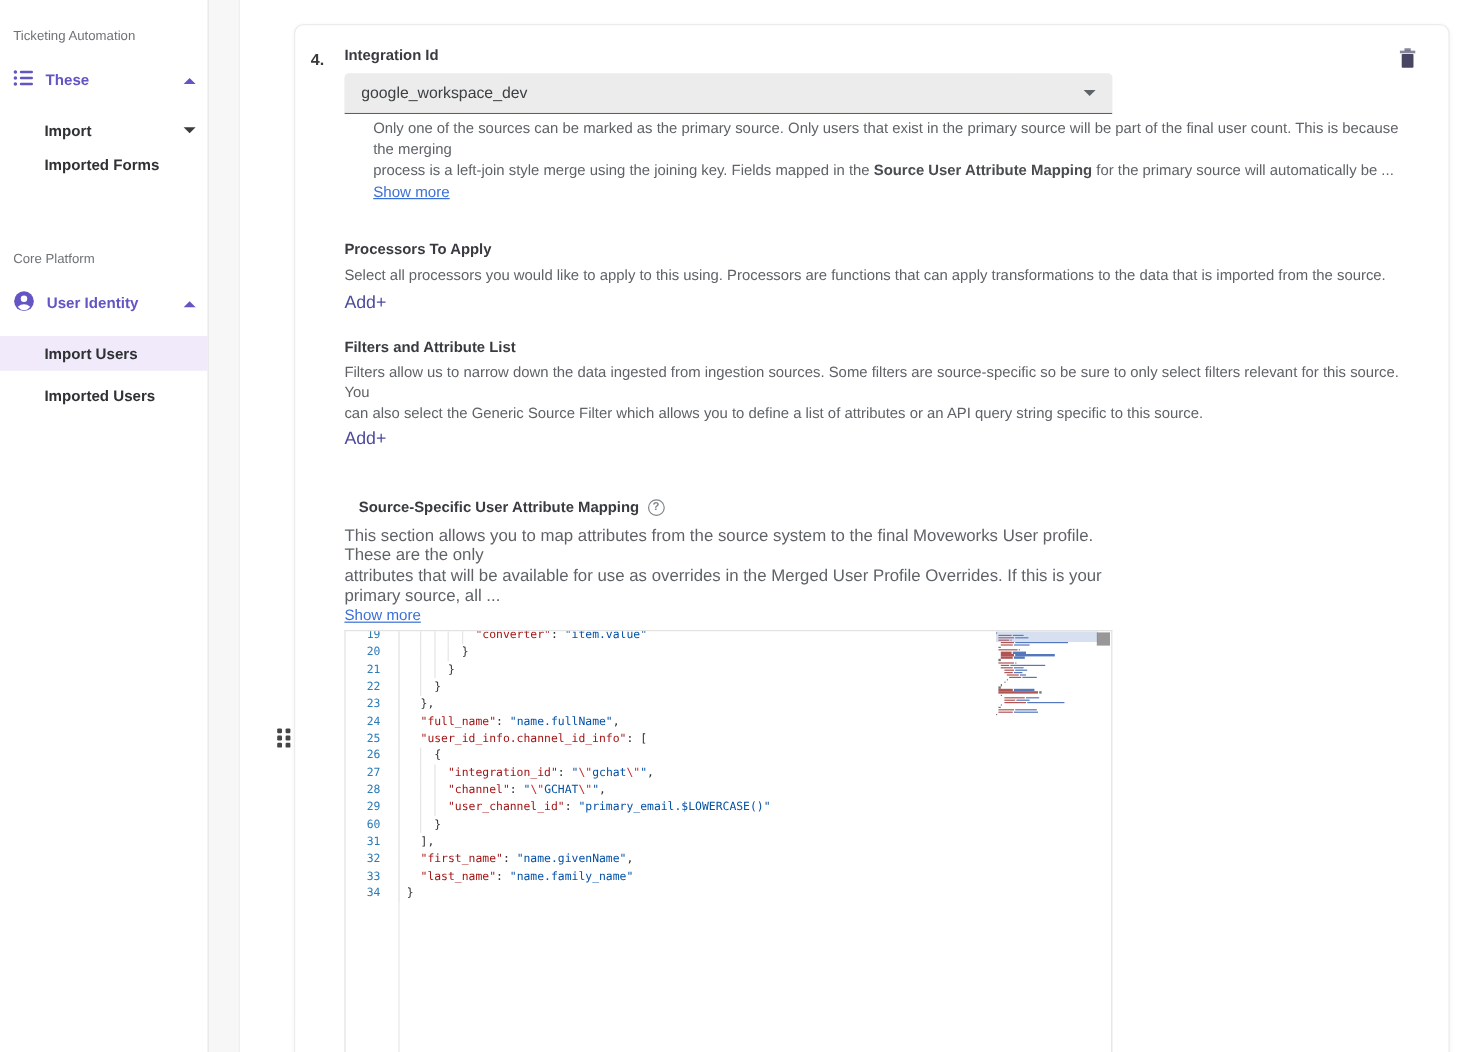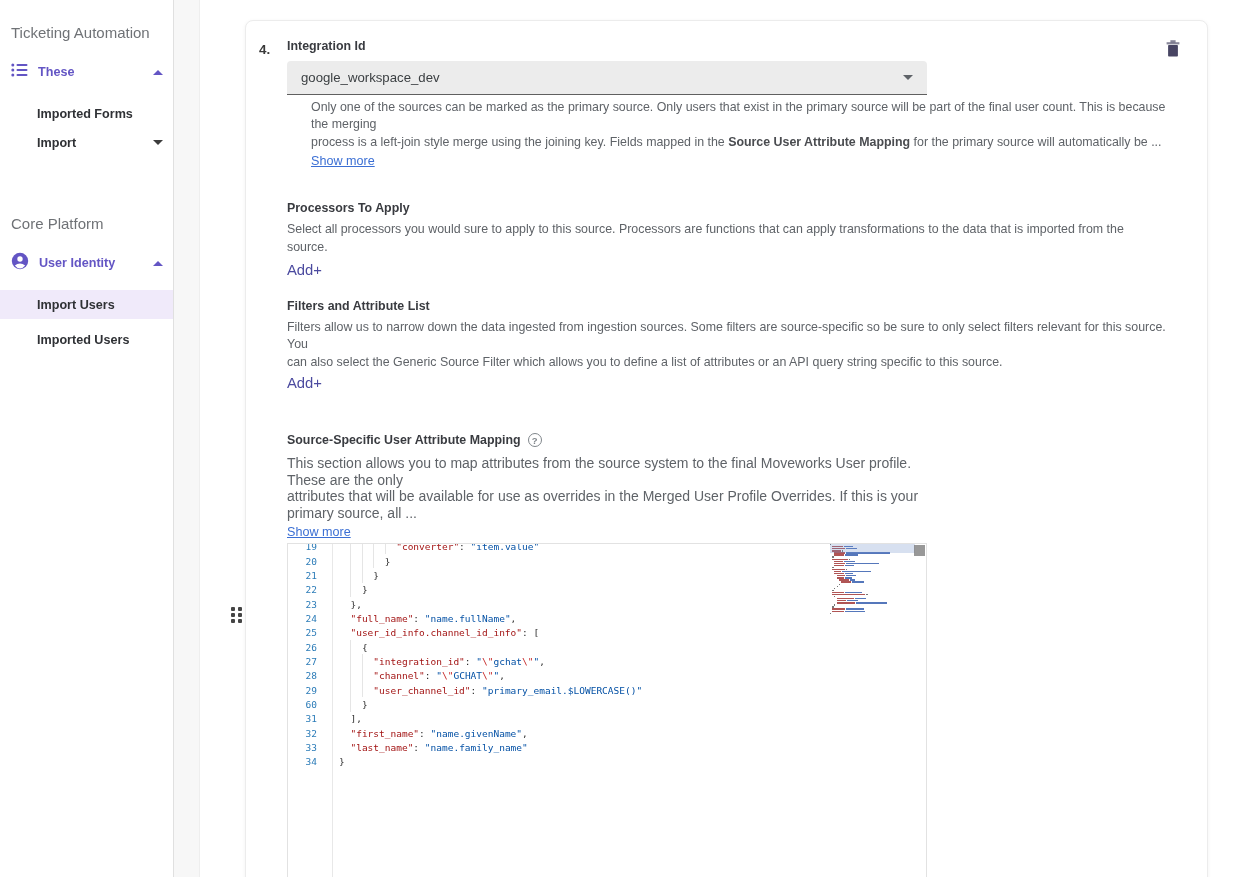--- a/index.html
+++ b/index.html
@@ -8,21 +8,21 @@
     --txt:#3c4043; --muted:#5f6368; --title:#393b40;
   }
   *{margin:0;padding:0;box-sizing:border-box;}
   html,body{width:1233px;height:877px;overflow:hidden;background:#fff;
     font-family:"Liberation Sans", sans-serif;}
   .viewport{position:relative;width:1233px;height:877px;background:#fff;overflow:hidden;}
 
   
   .sidebar{position:absolute;left:0;top:0;width:174px;height:877px;background:#fff;
     border-right:1px solid #e0e0e0;}
-  .side-section-label{padding:24px 10px 0 11px;font-size:15px;color:#6f7276;}
+  .side-section-label{padding:24px 10px 0 11px;font-size:11px;color:#6f7276;}
   .side-parent{display:flex;align-items:center;height:30px;margin-top:16px;padding:0 10px 0 11px;cursor:pointer;}
   .side-parent .plabel{font-size:12.6px;font-weight:700;color:var(--accent);margin-left:10px;flex:1;}
   .side-child{display:flex;align-items:center;height:29px;padding:0 10px 0 37px;
     font-size:12.6px;font-weight:700;color:#2f3135;cursor:pointer;}
   .side-child.selected{background:var(--accent-bg);}
   .caret-up{width:0;height:0;border-left:5px solid transparent;border-right:5px solid transparent;
     border-bottom:5px solid var(--accent);}
   .caret-down-dark{width:0;height:0;border-left:5px solid transparent;border-right:5px solid transparent;
     border-top:5px solid #3c3c3c;margin-left:auto;}
   .gap12{height:12px}
@@ -53,21 +53,21 @@
   .desc b{color:#4a4c50;}
   .show-more{display:inline-block;margin-top:2px;margin-left:24px;font-size:12.6px;color:var(--link);
     text-decoration:underline;cursor:pointer;}
   .show-more.flush{margin-left:0;margin-top:0;}
 
   .sec-title{font-size:12.4px;font-weight:700;color:var(--title);}
   .sec-desc{margin-top:6px;font-size:12.4px;line-height:17.4px;color:var(--muted);}
   .sec-desc .dline{display:block;}
   .add-link{display:inline-block;margin-top:6px;font-size:14.8px;color:var(--addlink);cursor:pointer;}
   .mt33{margin-top:20px;} .mt32{margin-top:32px;} .mt41{margin-top:41px;} .mt4{margin-top:4px;}
-  .title-row{display:flex;align-items:flex-end;}
+  .title-row{display:flex;align-items:flex-end;margin-left:12px;}
   .help-icon{margin-left:7px;width:14px;height:14px;border:1.4px solid #80868b;border-radius:50%;
     display:flex;align-items:center;justify-content:center;font-size:9.5px;color:#80868b;font-weight:700;}
   .map-desc{width:648px;margin-top:8px;font-size:14px;line-height:16.6px;color:var(--muted);}
   .map-desc .dline{display:block;}
 
   
   .editor{position:relative;margin-top:3px;width:640px;height:352px;background:#fff;
     border:1px solid #e2e2e2;border-bottom:none;overflow:hidden;cursor:text;}
   .code-scroll{position:absolute;left:0;top:-4px;right:0;}
   .code-line{display:flex;height:14.35px;align-items:center;
@@ -107,25 +107,25 @@
             <rect x="5.5" y="6" width="11" height="2" rx="1" fill="#6355c4"></rect>
           <circle cx="1.8" cy="12" r="1.5" fill="#6355c4"></circle>
             <rect x="5.5" y="11" width="11" height="2" rx="1" fill="#6355c4"></rect>
         </svg>
       </span>
       <span class="plabel">These</span>
       <span class="caret-up"></span>
     </div>
     <div class="gap12"></div>
     <div class="side-child">
-      <span>Imported Forms</span>
-    </div>
-    <div class="side-child">
       <span>Import</span>
       <span class="caret-down-dark"></span>
+    </div>
+    <div class="side-child">
+      <span>Imported Forms</span>
     </div>
 
     <div class="side-section-label" style="margin-top:34px">Core Platform</div>
 
     <div class="side-parent">
       <span>
         <svg width="18" height="18" viewBox="0 0 18 18">
           <circle cx="9" cy="9" r="8.2" fill="#6355c4"></circle>
           <circle cx="9" cy="7" r="2.7" fill="#fff"></circle>
           <path d="M3.8 13.6 Q9 9.6 14.2 13.6 Q11.8 16.6 9 16.6 Q6.2 16.6 3.8 13.6Z" fill="#fff"></path>
@@ -167,21 +167,21 @@
 
       <div class="desc">
         <span class="dline">Only one of the sources can be marked as the primary source. Only users that exist in the primary source will be part of the final user count. This is because the merging</span>
         <span class="dline">
           <span>process is a left-join style merge using the joining key. Fields mapped in the </span><b>Source User Attribute Mapping</b><span> for the primary source will automatically be ...</span>
         </span>
       </div>
       <span class="show-more">Show more</span>
 
       <div class="sec-title mt32">Processors To Apply</div>
-      <div class="sec-desc">Select all processors you would sure to apply to this source. Processors are functions that can apply transformations to the data that is imported from the source.</div>
+      <div class="sec-desc">Select all processors you would like to apply to this using. Processors are functions that can apply transformations to the data that is imported from the source.</div>
       <span class="add-link">Add+</span>
       <br>
 
       <div class="sec-title mt33">Filters and Attribute List</div>
       <div class="sec-desc">
         <span class="dline">Filters allow us to narrow down the data ingested from ingestion sources. Some filters are source-specific so be sure to only select filters relevant for this source. You</span>
         <span class="dline">can also select the Generic Source Filter which allows you to define a list of attributes or an API query string specific to this source.</span>
       </div>
       <span class="add-link mt4">Add+</span>
       <br>

